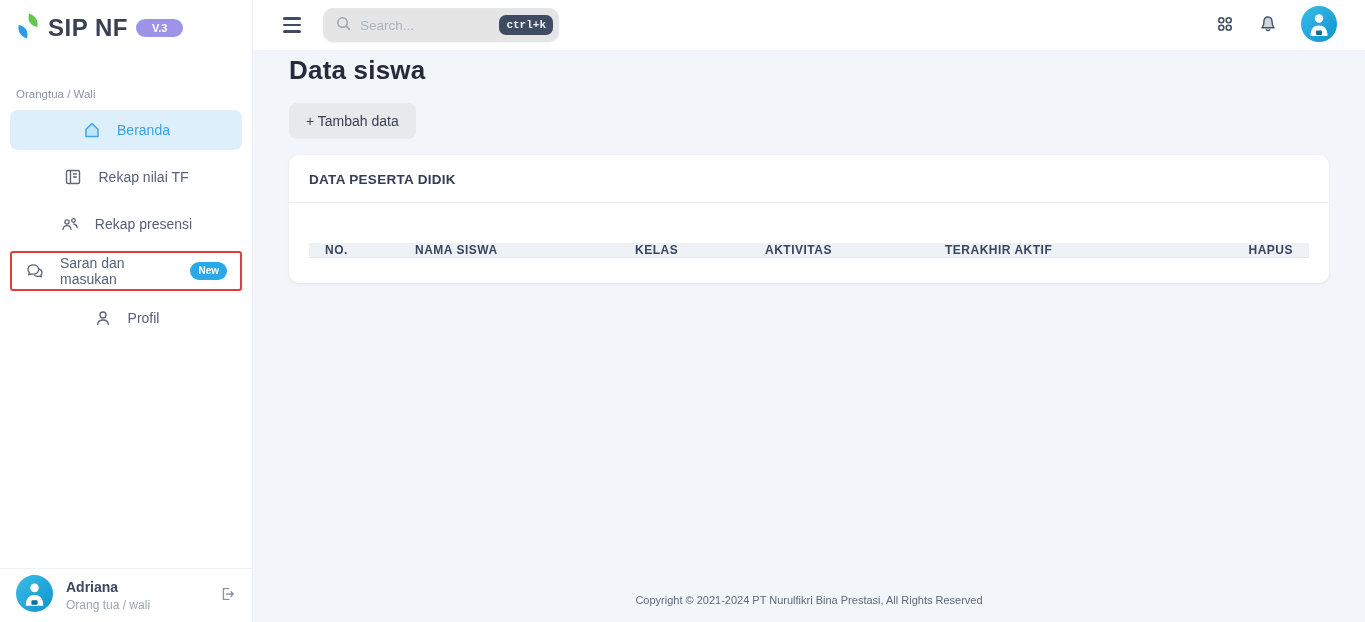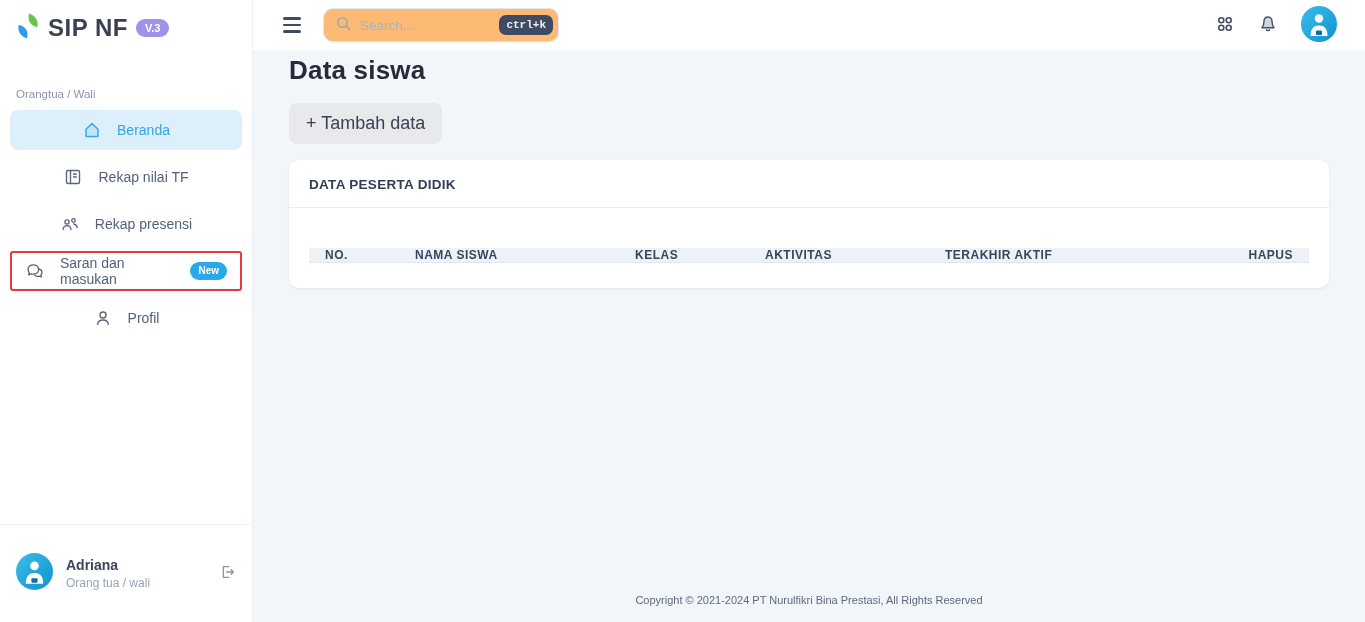--- a/index.html
+++ b/index.html
@@ -7,61 +7,61 @@
   body { font-family: "Liberation Sans", "DejaVu Sans", sans-serif; color: #3b4254; background: #fff; }
 
   .app { display: flex; width: 100%; height: 100%; }
 
   
   .sidebar { width: 253px; min-width: 253px; background: #ffffff; border-right: 1px solid #edf0f4;
              display: flex; flex-direction: column; height: 100%; }
   .logo-row { display: flex; align-items: center; gap: 8px; padding: 12px 16px 8px 16px; }
   .logo-text { font-size: 24px; font-weight: 800; color: #3a4152; letter-spacing: .5px; }
   .version-badge { background: #9d93e8; color: #fff; font-size: 11px; font-weight: 700;
-                   padding: 3px 9px; border-radius: 11px; }
+                   padding: 3px 16px; border-radius: 11px; }
   .section-label { padding: 36px 16px 10px 16px; font-size: 11.5px; color: #8b95a5; }
   .nav { display: flex; flex-direction: column; gap: 7px; padding: 0 10px; }
   .nav-item { display: flex; align-items: center; gap: 15px; height: 40px; padding: 0 13px;
               border-radius: 8px; font-size: 14px; color: #55617a; cursor: pointer; justify-content: center; }
   .nav-item .nav-icon { display: flex; width: 20px; justify-content: center; }
   .nav-item.active { background: #ddeffb; color: #35a5e5; }
   .nav-item.highlighted { border: 2px solid #e03c3c; border-radius: 3px; }
   .badge-new { margin-left: auto; background: #29a9e9; color: #fff; font-size: 10px; font-weight: 700;
                padding: 3px 8px 4px 8px; border-radius: 10px; }
-  .sidebar-footer { margin-top: auto; border-top: 1px solid #edf0f4; padding: 28px 16px;
+  .sidebar-footer { margin-top: auto; border-top: 1px solid #edf0f4; padding: 6px 16px;
                     display: flex; align-items: center; gap: 13px; }
   .sf-texts { display: flex; flex-direction: column; gap: 3px; }
   .sf-name { font-size: 14px; font-weight: 700; color: #3c465c; }
   .sf-role { font-size: 12px; color: #9aa4b4; }
   .logout-btn { margin-left: auto; background: none; border: none; cursor: pointer; display: flex; }
 
   
   .main { flex: 1; display: flex; flex-direction: column; background: #f2f5f9; min-width: 0; }
   .topbar { height: 50px; min-height: 50px; background: #ffffff; display: flex; align-items: center;
             padding: 0 28px 0 30px; gap: 22px; }
   .hamburger { background: none; border: none; cursor: pointer; display: flex; flex-direction: column;
                gap: 4px; padding: 4px 0; }
   .hamburger span { width: 18px; height: 2.4px; background: #3f4b63; border-radius: 2px; }
   .search-box { width: 236px; height: 34px; border: 1px solid #e2e8ee; border-radius: 10px;
-                background: #fdba74; display: flex; align-items: center; gap: 8px; padding: 0 5px 0 11px;
+                background: #e5e5e5; display: flex; align-items: center; gap: 8px; padding: 0 5px 0 11px;
                 box-shadow: 0 1px 2px rgba(25,40,70,.05); }
   .search-box input { border: none; outline: none; flex: 1; min-width: 0; font-size: 13.5px;
                       color: #55617a; background: transparent; font-family: inherit; }
   .search-box input::placeholder { color: #a9b3c0; }
   .shortcut-badge { background: #3f4b63; color: #eef2f7; font-family: "Liberation Mono", monospace;
                     font-size: 11px; font-weight: 700; padding: 4px 7px; border-radius: 7px; }
   .topbar-right { margin-left: auto; display: flex; align-items: center; gap: 23px; }
   .icon-btn { background: none; border: none; cursor: pointer; display: flex; align-items: center; }
   .avatar-btn { border: none; background: none; cursor: pointer; padding: 0; display: flex; }
 
   .scroll-area { flex: 1; display: flex; flex-direction: column; padding: 0 36px; min-height: 0; }
   .breadcrumb { margin-top: 39px; font-size: 13px; color: #8f9bab; }
   .page-title { font-size: 26px; font-weight: 800; color: #252b3b; margin-top: 5px; letter-spacing: .2px; }
   .add-btn { margin-top: 17px; align-self: flex-start; background: #e7e9ea; border: none;
-             border-radius: 8px; padding: 10px 17px; font-size: 18px; color: #3b4254;
+             border-radius: 8px; padding: 10px 17px; font-size: 14px; color: #3b4254;
              cursor: pointer; font-family: inherit; }
 
   .card { margin-top: 16px; background: #fff; border-radius: 10px;
           box-shadow: 0 1px 3px rgba(20,30,60,.07); }
   .card-header { padding: 15px 20px 14px 20px; border-bottom: 1px solid #e9edf2; }
   .card-title { font-size: 13.5px; font-weight: 700; color: #333e56; letter-spacing: .3px; }
   .card-body { padding: 40px 20px 25px 20px; }
   table { width: 100%; border-collapse: collapse; }
   thead tr { background: #eef1f6; }
   th { font-size: 12px; font-weight: 700; color: #39445e; letter-spacing: .5px; text-align: left;

